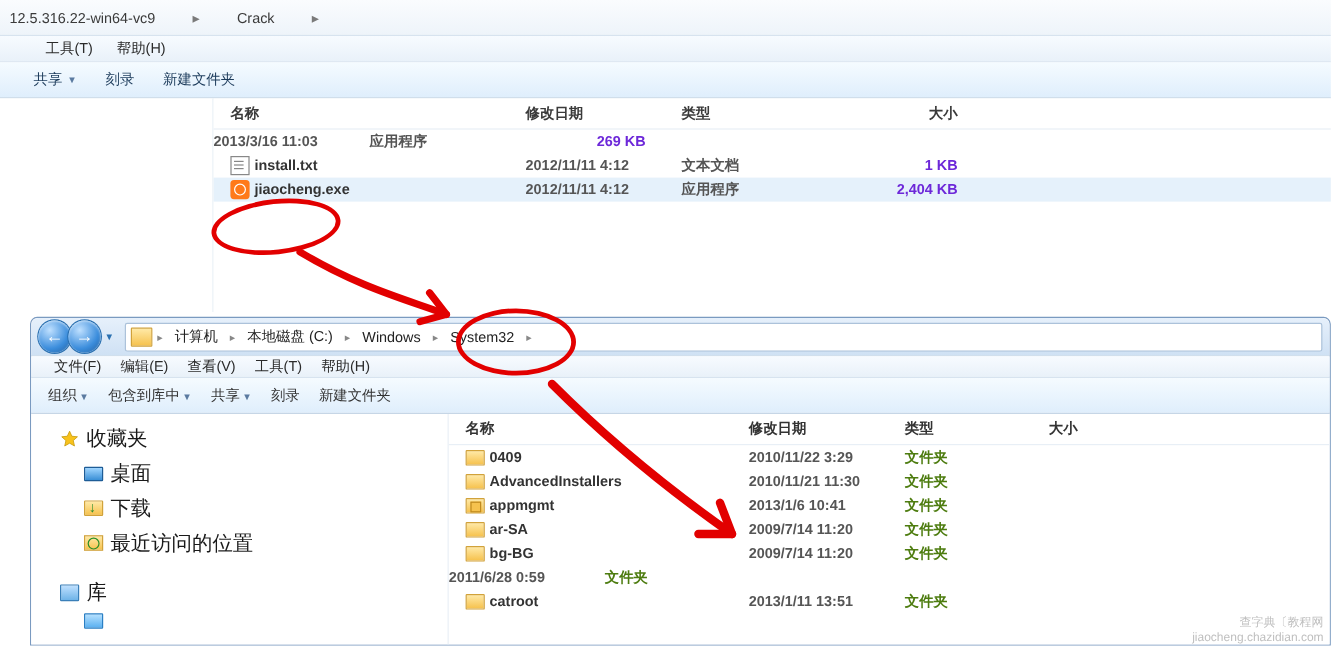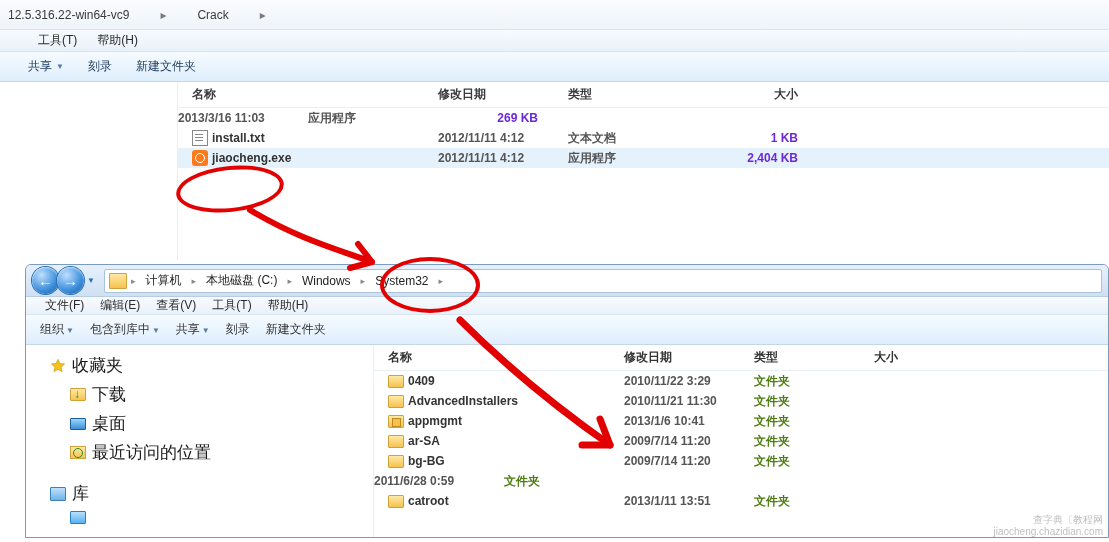--- a/index.html
+++ b/index.html
@@ -203,26 +203,26 @@
 
   <div class="split2">
     <div class="nav2">
       <div class="item head">
         <span class="star"><svg viewBox="0 0 24 24">
               <path fill="#f8c21c" stroke="#c79a0b" stroke-width="1" d="M12 2l2.9 6.3 6.9.7-5.2 4.7 1.5 6.8L12 17l-6.1 3.5 1.5-6.8L2.2 9l6.9-.7z"></path>
             </svg></span>
         <span>收藏夹</span>
       </div>
       <div class="item sub">
+          <span class="ico-desk"></span>
+          <span>桌面</span>
+        </div>
+      <div class="item sub">
           <span class="ico-dl"></span>
           <span>下载</span>
-        </div>
-      <div class="item sub">
-          <span class="ico-desk"></span>
-          <span>桌面</span>
         </div>
       <div class="item sub">
           <span class="ico-recent"></span>
           <span>最近访问的位置</span>
         </div>
       <div style="height:12px"></div>
       <div class="item head">
           <span class="ico-lib"></span>
           <span>库</span>
         </div>

